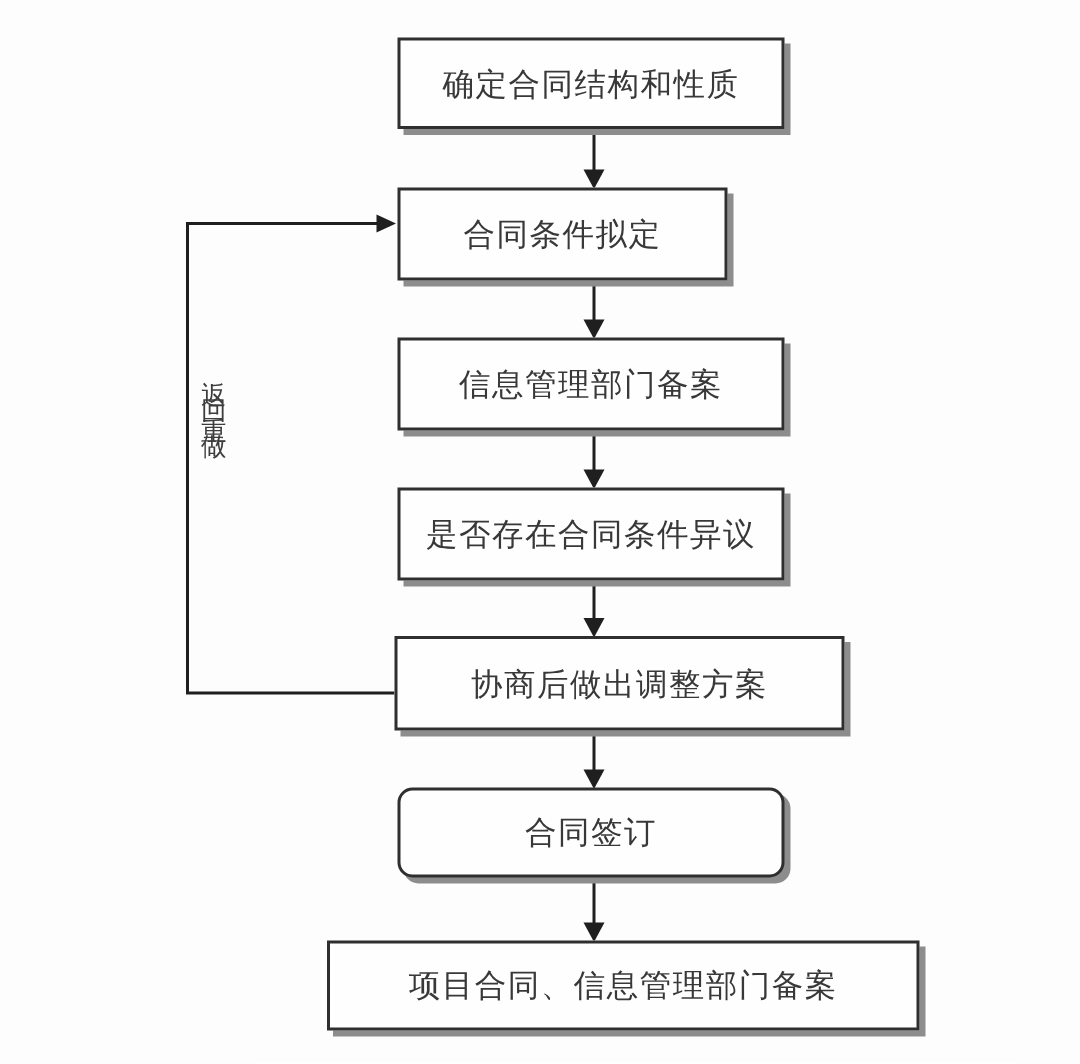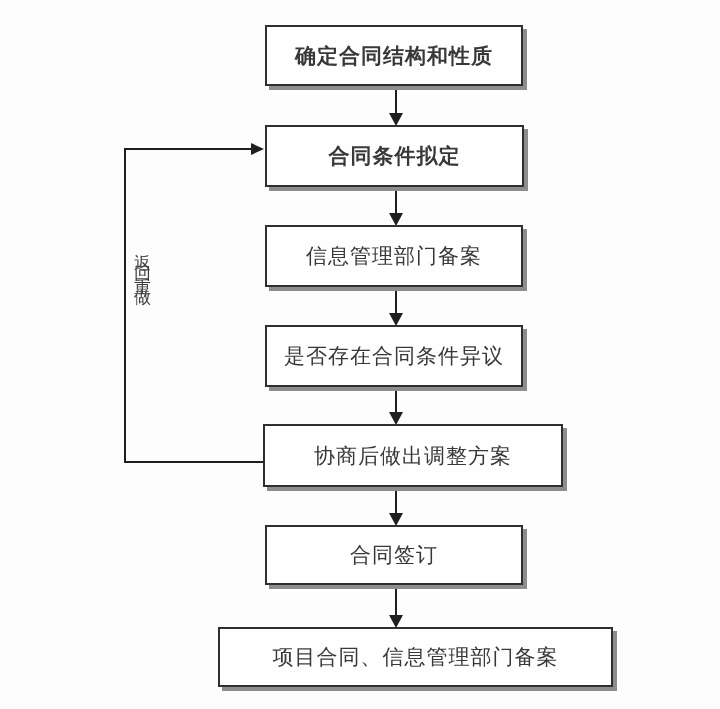--- a/index.html
+++ b/index.html
@@ -78,29 +78,29 @@
     <line class="connector-line" x1="396" y1="487" x2="396" y2="514"></line>
     <polygon class="arrowhead" points="389,513 403,513 396,526"></polygon>
 
     <line class="connector-line" x1="396" y1="585" x2="396" y2="616"></line>
     <polygon class="arrowhead" points="389,615 403,615 396,628"></polygon>
 
     <polyline class="connector-line" points="263,462 125,462 125,149 252,149"></polyline>
     <polygon class="arrowhead" points="251,143 251,155 264,149"></polygon>
   </svg>
 
-  <div class="node" style="left:265px; top:25px;  width:258px; height:61px;font-weight:bold;">确定合同结构和性质</div>
+  <div class="node" style="left:265px; top:25px;  width:258px; height:61px;">确定合同结构和性质</div>
 
-  <div class="node" style="left:265px; top:125px; width:259px; height:62px;font-weight:bold;">合同条件拟定</div>
+  <div class="node" style="left:265px; top:125px; width:220px; height:62px;">合同条件拟定</div>
 
   <div class="node" style="left:265px; top:225px; width:258px; height:62px;">信息管理部门备案</div>
 
   <div class="node" style="left:265px; top:325px; width:258px; height:62px;">是否存在合同条件异议</div>
 
   <div class="node" style="left:263px; top:424px; width:300px; height:63px;">协商后做出调整方案</div>
 
-  <div class="node" style="left:265px; top:525px; width:258px; height:60px;">合同签订</div>
+  <div class="node" style="left:265px; top:525px; width:258px; height:60px;border-radius:10px;">合同签订</div>
 
   <div class="node" style="left:218px; top:627px; width:395px; height:60px;">项目合同、信息管理部门备案</div>
 
   <div class="loop-label">返回重做</div>
 
 </div>
 
 </body></html>

